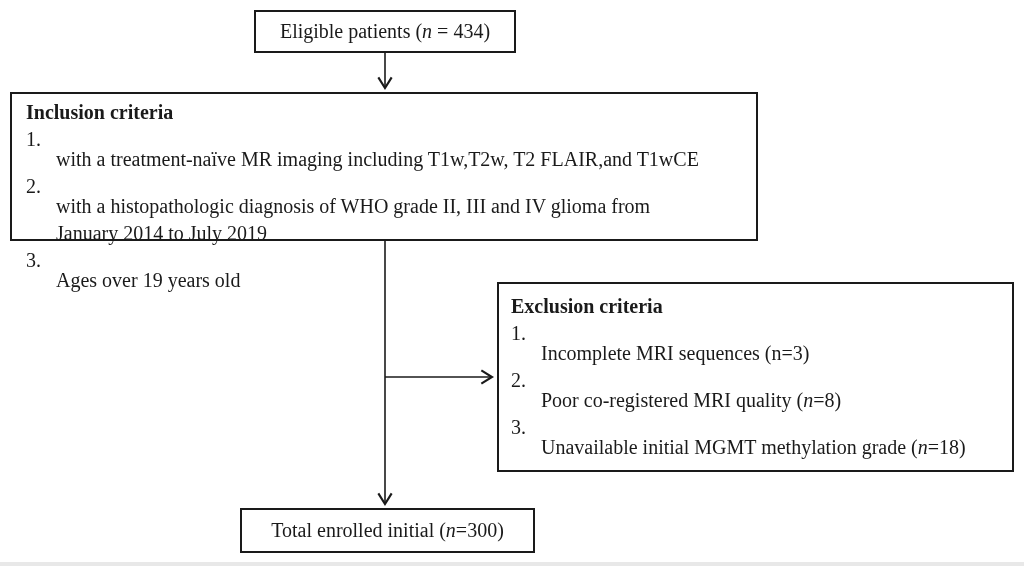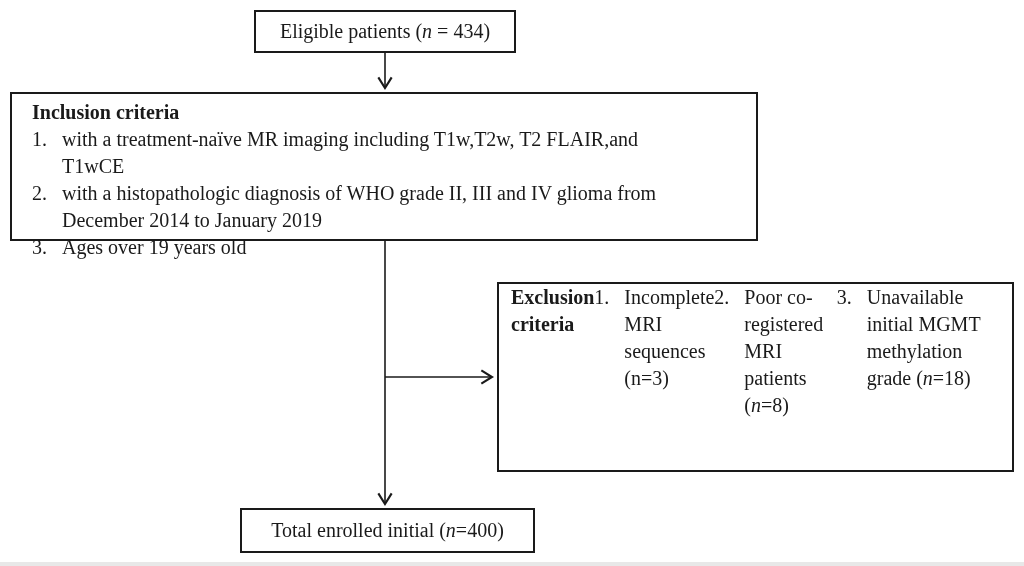--- a/index.html
+++ b/index.html
@@ -26,31 +26,31 @@
     font-size:20px;
     line-height:27px;
   }
   .box.center{
     display:flex;align-items:center;justify-content:center;
     text-align:center;
   }
   .title{font-weight:bold;}
   .list-item{display:flex;align-items:flex-start;}
   .num{width:30px;flex-shrink:0;}
-  .txt{flex:1;}
+  .txt{flex:1;margin-top:20px;}
   .it{font-style:italic;}
   #top-box{left:254px;top:10px;width:262px;height:43px;}
   #inclusion-box{
     left:10px;top:92px;width:748px;height:149px;
-    padding:5px 52px 5px 20px;
+    padding:5px 52px 5px 14px;
   }
   #exclusion-box{
     left:497px;top:282px;width:517px;height:190px;
     padding:0 10px 0 12px;
-    display:flex;flex-direction:row;justify-content:center;
+    display:flex;flex-direction:column;justify-content:center;
   }
   #bottom-box{left:240px;top:508px;width:295px;height:45px;}
 </style>
 </head>
 <body>
 
 <div id="canvas">
 
   <svg id="connectors" viewBox="0 0 1024 566" xmlns="http://www.w3.org/2000/svg">
     <defs>
@@ -68,41 +68,41 @@
   </div>
 
   <div class="box" id="inclusion-box">
     <div class="title">Inclusion criteria</div>
     <div class="list-item">
       <span class="num">1.</span>
       <span class="txt">with a treatment-naïve MR imaging including T1w,T2w, T2 FLAIR,and T1wCE</span>
     </div>
     <div class="list-item">
       <span class="num">2.</span>
-      <span class="txt">with a histopathologic diagnosis of WHO grade II, III and IV glioma from December 2014 to January 2019</span>
+      <span class="txt">with a histopathologic diagnosis of WHO grade II, III and IV glioma from January 2014 to July 2019</span>
     </div>
     <div class="list-item">
       <span class="num">3.</span>
       <span class="txt">Ages over 19 years old</span>
     </div>
   </div>
 
   <div class="box" id="exclusion-box">
     <div class="title">Exclusion criteria</div>
     <div class="list-item">
       <span class="num">1.</span>
       <span class="txt"><span>Incomplete MRI sequences (n=3)</span><span class="it"></span><span></span></span>
     </div>
     <div class="list-item">
       <span class="num">2.</span>
-      <span class="txt"><span>Poor co-registered MRI patients (</span><span class="it">n</span><span>=8)</span></span>
+      <span class="txt"><span>Poor co-registered MRI quality (</span><span class="it">n</span><span>=8)</span></span>
     </div>
     <div class="list-item">
       <span class="num">3.</span>
       <span class="txt"><span>Unavailable initial MGMT methylation grade (</span><span class="it">n</span><span>=18)</span></span>
     </div>
   </div>
 
   <div class="box center" id="bottom-box">
-    <span><span>Total enrolled initial (</span><span class="it">n</span><span>=400)</span></span>
+    <span><span>Total enrolled initial (</span><span class="it">n</span><span>=300)</span></span>
   </div>
 
 </div>
 
 </body></html>

